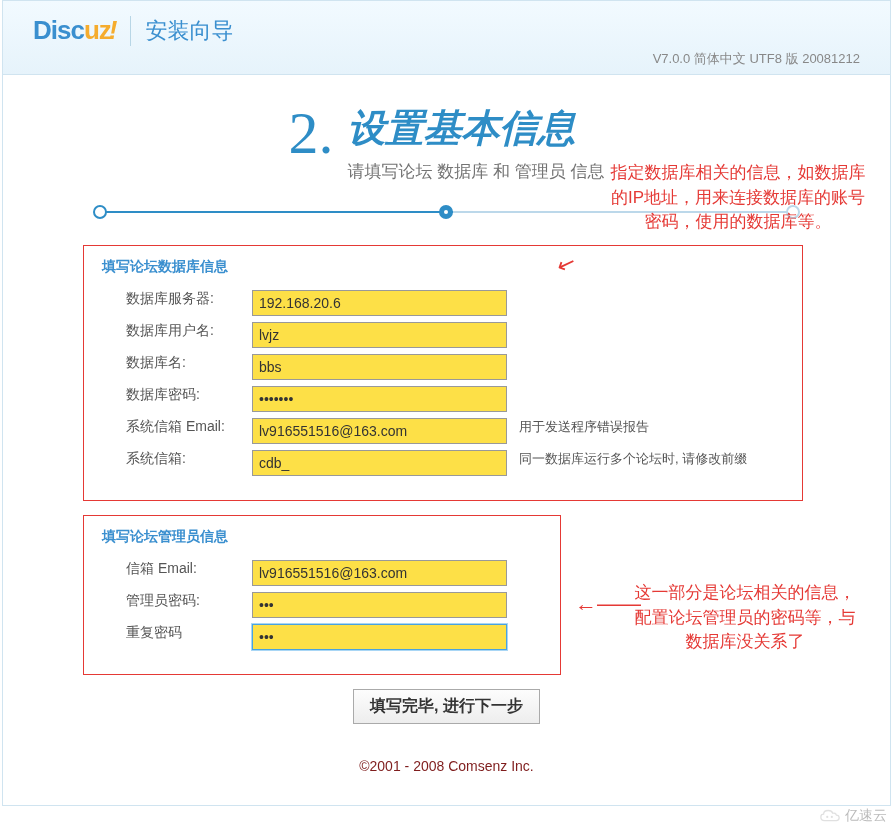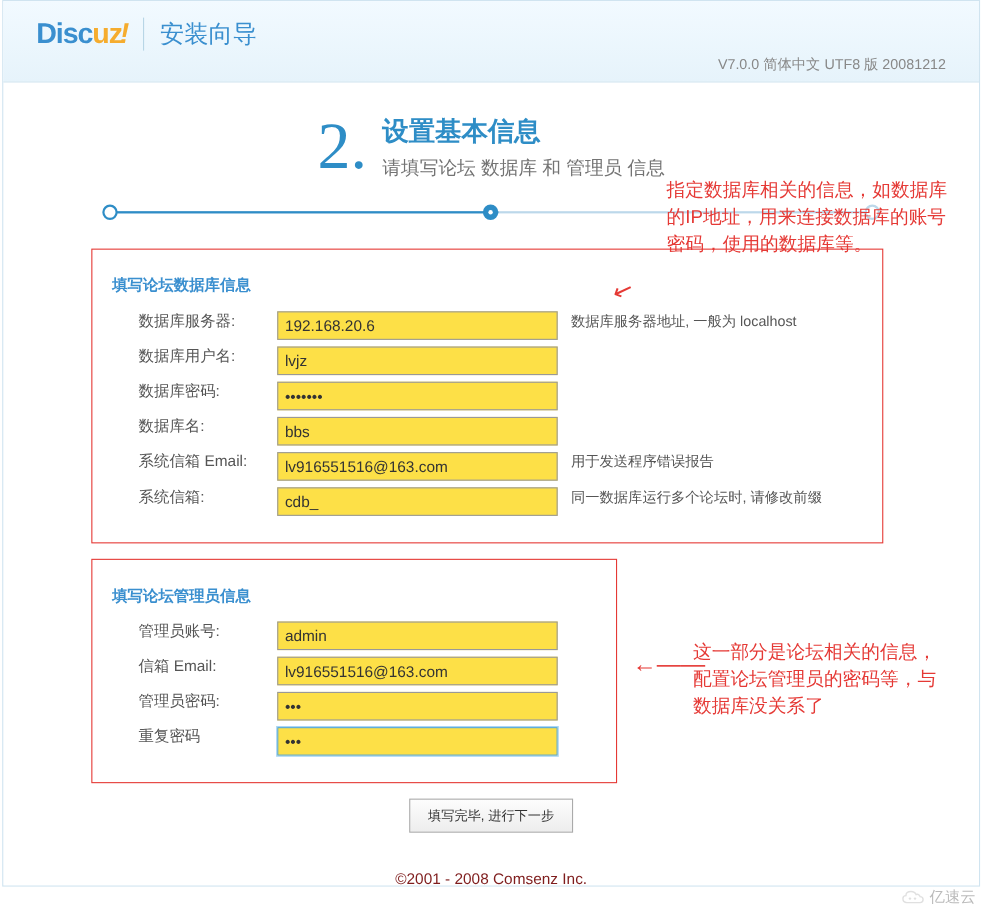--- a/index.html
+++ b/index.html
@@ -56,21 +56,21 @@
     margin-top: 28px;
   }
   .stage-row { display: inline-flex; align-items: flex-start; }
   .stage-num {
     font-family: Georgia, "Times New Roman", serif;
     font-size: 60px;
     color: #2e8dc6;
     line-height: 1;
   }
   .stage-text { text-align: left; margin-left: 14px; }
-  .stage-title { color: #2e8dc6; font-size: 24px; font-weight: bold; }
+  .stage-title { color: #2e8dc6; font-size: 38px; font-weight: bold; font-style: italic; }
   .stage-sub { color: #737373; font-size: 17px; margin-top: 6px; }
   .progress {
     position: relative;
     height: 18px;
     margin: 20px 90px 24px 90px;
   }
   .progress-line {
     position: absolute;
     top: 8px; left: 6px; right: 6px;
     height: 2px;
@@ -91,21 +91,21 @@
     background: #fff;
   }
   .dot1 { left: 0; border: 2px solid #2e8dc6; }
   .dot2 { left: 50%; margin-left: -8px; border: 2px solid #2e8dc6; background: #2e8dc6; }
   .dot2::after {
     content:''; position:absolute; inset:3px; background:#fff; border-radius:50%;
   }
   .dot3 { right: 0; border: 2px solid #bcd8ea; }
   .form-block {
     margin: 0 80px 14px 80px;
-    padding: 24px 18px 18px 18px;
+    padding: 12px 18px 18px 18px;
     border: 1px solid #e53935;
     position: relative;
   }
   .block-title { color: #3a8fcf; font-weight: bold; margin-bottom: 14px; }
   .form-row { display: flex; align-items: flex-start; margin: 6px 0; }
   .form-label { width: 150px; text-align: left; color: #555; padding-left: 24px; }
   .form-input {
     width: 255px;
     height: 26px;
     border: 1px solid #999;
@@ -114,31 +114,32 @@
     color: #333;
     background: #fde047;
   }
   .form-input.focused { border: 1px solid #4aa3e0; outline: 1px solid #a8d6f5; }
   .form-hint { margin-left: 12px; color: #555; font-size: 13px; }
   .submit-wrap { text-align: center; margin-top: 12px; }
   .submit-btn {
     padding: 6px 16px;
     border: 1px solid #aaa;
     background: linear-gradient(#fdfdfd, #ededed);
-    font-size: 12px;
+    font-size: 16px;
     color: #333;
     cursor: pointer;
+    font-weight: bold;
   }
   .footer { text-align: center; color: #7f1d1d; margin-top: 34px; font-size: 14px; }
   .annotation {
     position: absolute;
     color: #e53935;
     font-size: 17px;
     line-height: 1.45;
-    text-align: left;
+    text-align: center;
     font-weight: 500;
   }
   .anno1 { top: 160px; right: 20px; width: 264px; }
   .anno2 { top: 580px; right: 30px; width: 230px; }
   .arrow {
     position: absolute;
     color: #e53935;
     font-size: 22px;
   }
   .arrow1 { top: 250px; left: 554px; transform: rotate(20deg); }
@@ -188,53 +189,48 @@
     <div class="dot dot2"></div>
     <div class="dot dot3"></div>
   </div>
 
   <div class="form-block" style="width: 720px;">
     <div class="block-title">填写论坛数据库信息</div>
 
     <div class="form-row">
       <div class="form-label">数据库服务器:</div>
       <input class="form-input" value="192.168.20.6" style="">
-      <div class="form-hint">数据库服务器地址, 一般为 localhost</div>
     </div>
     <div class="form-row">
       <div class="form-label">数据库用户名:</div>
       <input class="form-input" value="lvjz" style="">
     </div>
     <div class="form-row">
+      <div class="form-label">数据库名:</div>
+      <input class="form-input" value="bbs" style="">
+    </div>
+    <div class="form-row">
       <div class="form-label">数据库密码:</div>
       <input class="form-input" type="text" value="•••••••" style="">
-    </div>
-    <div class="form-row">
-      <div class="form-label">数据库名:</div>
-      <input class="form-input" value="bbs" style="">
     </div>
     <div class="form-row">
       <div class="form-label">系统信箱 Email:</div>
       <input class="form-input" value="lv916551516@163.com" style="">
       <div class="form-hint">用于发送程序错误报告</div>
     </div>
     <div class="form-row">
       <div class="form-label">系统信箱:</div>
       <input class="form-input" value="cdb_" style="">
       <div class="form-hint">同一数据库运行多个论坛时, 请修改前缀</div>
     </div>
   </div>
 
   <div class="form-block" style="width: 478px;">
     <div class="block-title">填写论坛管理员信息</div>
 
-    <div class="form-row">
-      <div class="form-label">管理员账号:</div>
-      <input class="form-input" value="admin" style="">
-    </div>
     <div class="form-row">
       <div class="form-label">信箱 Email:</div>
       <input class="form-input" value="lv916551516@163.com" style="">
     </div>
     <div class="form-row">
       <div class="form-label">管理员密码:</div>
       <input class="form-input" type="text" value="•••" style="">
     </div>
     <div class="form-row">
       <div class="form-label">重复密码</div>

